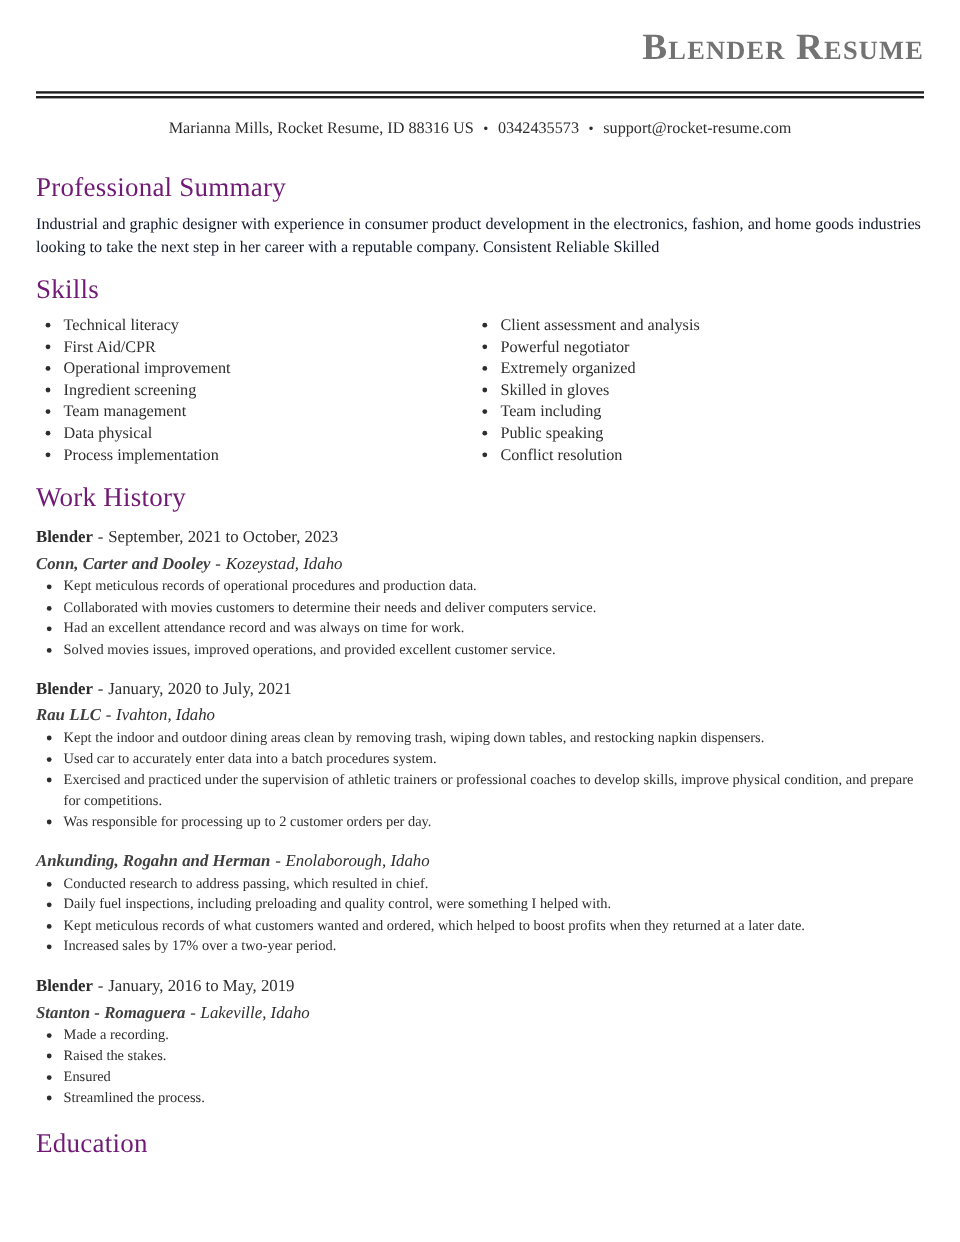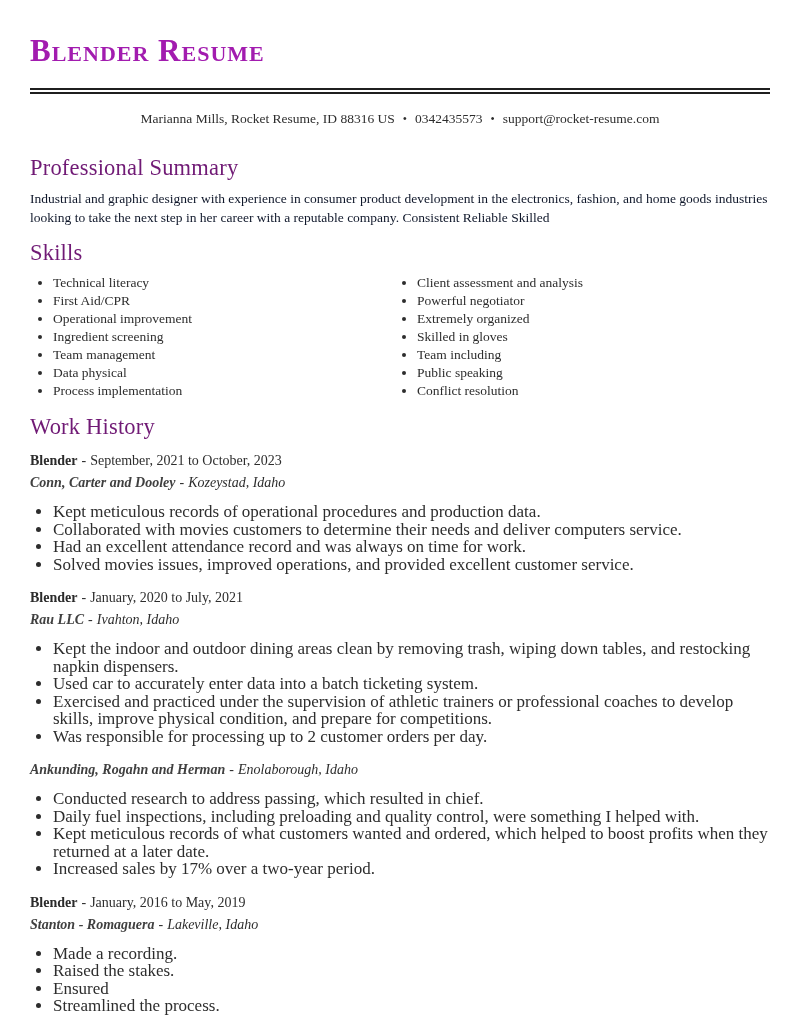--- a/index.html
+++ b/index.html
@@ -8,28 +8,28 @@
     width: 800px;
     height: 1035px;
     overflow: hidden;
     font-family: "Liberation Serif", "DejaVu Serif", serif;
     color: #333333;
   }
   .page { padding: 0 30px; }
 
   
   .resume-title {
-    margin-top: 32px;
-    text-align: left;
+    margin-top: 20px;
+    text-align: right;
     font-size: 31px;
     line-height: 38px;
     font-weight: 700;
     font-variant: small-caps;
     letter-spacing: 1px;
-    color: #a21caf;
+    color: #737373;
   }
   .header-divider {
     margin-top: 18px;
     height: 6px;
     border-top: 2px solid #1f1f1f;
     border-bottom: 2px solid #1f1f1f;
   }
   .contact-line {
     margin-top: 16px;
     text-align: center;
@@ -74,24 +74,24 @@
 
   
   .jobs { margin-top: 0; }
   .job { margin-top: 12px; margin-bottom: 16px; }
   .job-title-line { font-size: 14px; line-height: 18px; margin-bottom: 4px; color: #2d2d2d; }
   .job-title { font-weight: 700; color: #2b2b2b; margin-top: 20px; }
   .job-company-line { font-size: 14px; line-height: 18px; font-style: italic; color: #2d2d2d; }
   .job-company { font-weight: 700; color: #404040; }
   .dash { margin: 0 4px; }
   .job-bullets {
-    margin-top: 11px;
+    margin-top: 0;
     list-style: disc outside;
     padding-left: 23px;
-    font-size: 17px;
+    font-size: 12px;
     line-height: 17.5px;
     color: #2d2d2d;
   }
 </style>
 </head>
 <body>
 
 <div class="page">
 
   <header>
@@ -141,21 +141,21 @@
             <li>Had an excellent attendance record and was always on time for work.</li>
             <li>Solved movies issues, improved operations, and provided excellent customer service.</li>
           </ul>
   </article>
 
   <article class="job">
     <p class="job-title-line"><strong class="job-title">Blender</strong><span class="dash">-</span><span>January, 2020 to July, 2021</span></p>
     <p class="job-company-line"><strong class="job-company">Rau LLC</strong><span class="dash">-</span><span>Ivahton, Idaho</span></p>
     <ul class="job-bullets">
             <li>Kept the indoor and outdoor dining areas clean by removing trash, wiping down tables, and restocking napkin dispensers.</li>
-            <li>Used car to accurately enter data into a batch ticketing system.</li>
+            <li>Used car to accurately enter data into a batch procedures system.</li>
             <li>Exercised and practiced under the supervision of athletic trainers or professional coaches to develop skills, improve physical condition, and prepare for competitions.</li>
             <li>Was responsible for processing up to 2 customer orders per day.</li>
           </ul>
   </article>
 
   <article class="job">
     <p class="job-company-line"><strong class="job-company">Ankunding, Rogahn and Herman</strong><span class="dash">-</span><span>Enolaborough, Idaho</span></p>
     <ul class="job-bullets">
             <li>Conducted research to address passing, which resulted in chief.</li>
             <li>Daily fuel inspections, including preloading and quality control, were something I helped with.</li>

